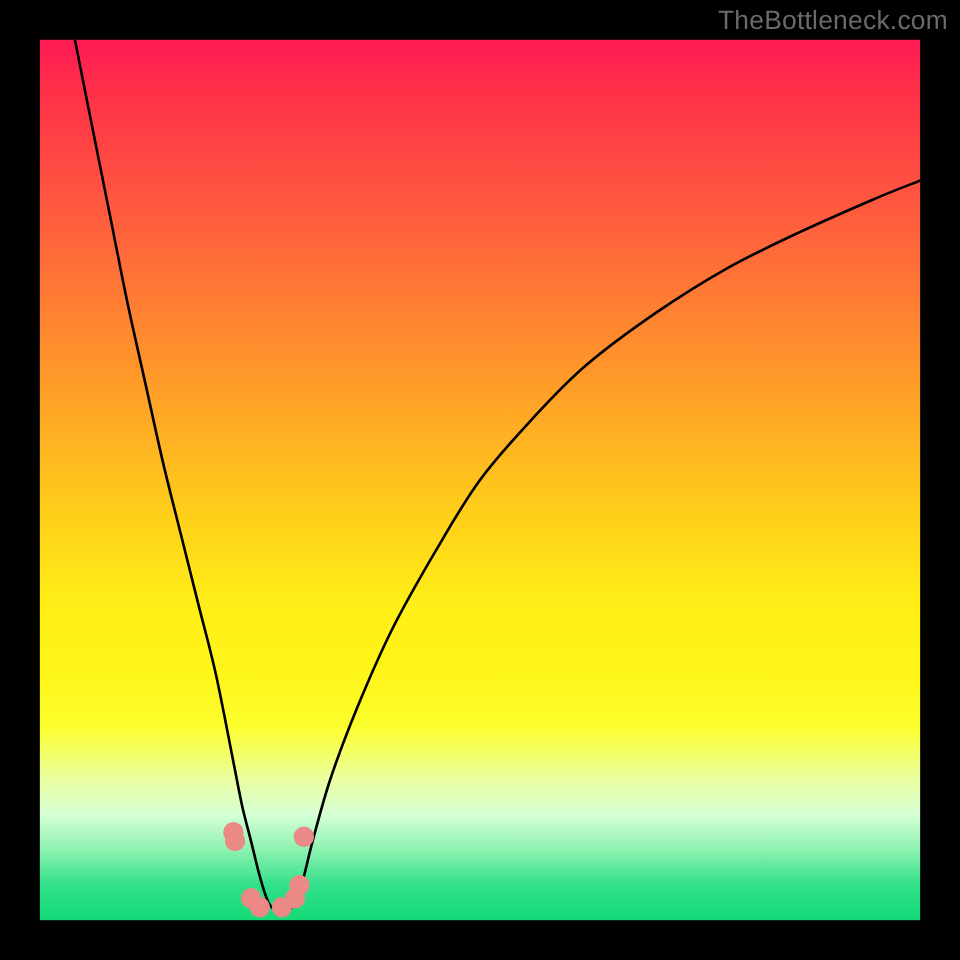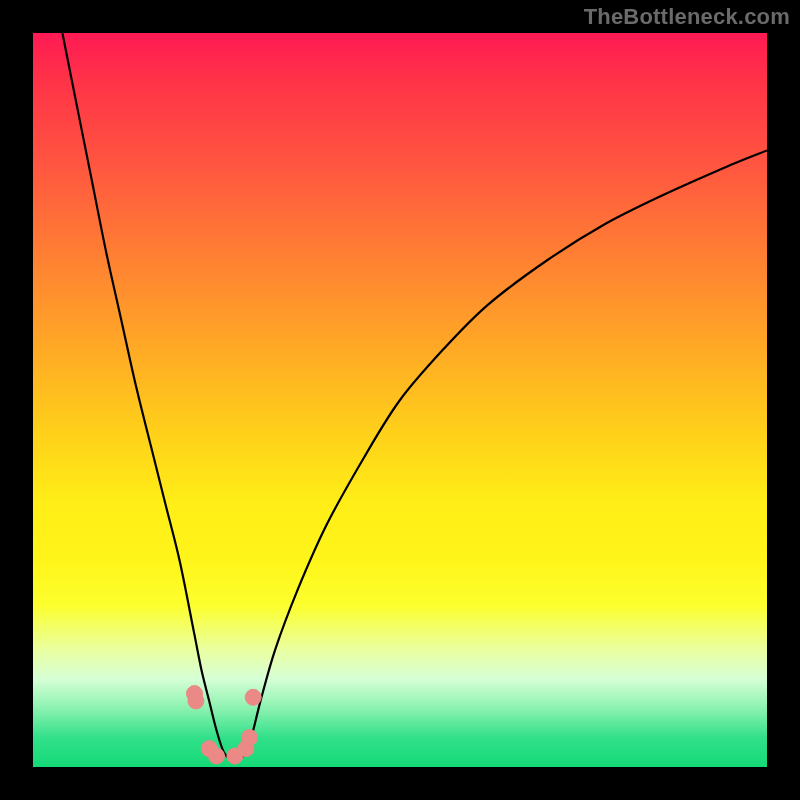--- a/index.html
+++ b/index.html
@@ -16,21 +16,21 @@
     width: 800px;
     height: 800px;
     background: #000;
   }
   .watermark {
     position: absolute;
     top: 4px;
     right: 10px;
     color: #6a6a6a;
     font-size: 22px;
-    font-weight: 700;
+    font-weight: 400;
     letter-spacing: 0.2px;
     user-select: none;
     z-index: 5;
   }
   .plot {
     position: absolute;
     left: 33px;
     top: 33px;
     width: 734px;
     height: 734px;

